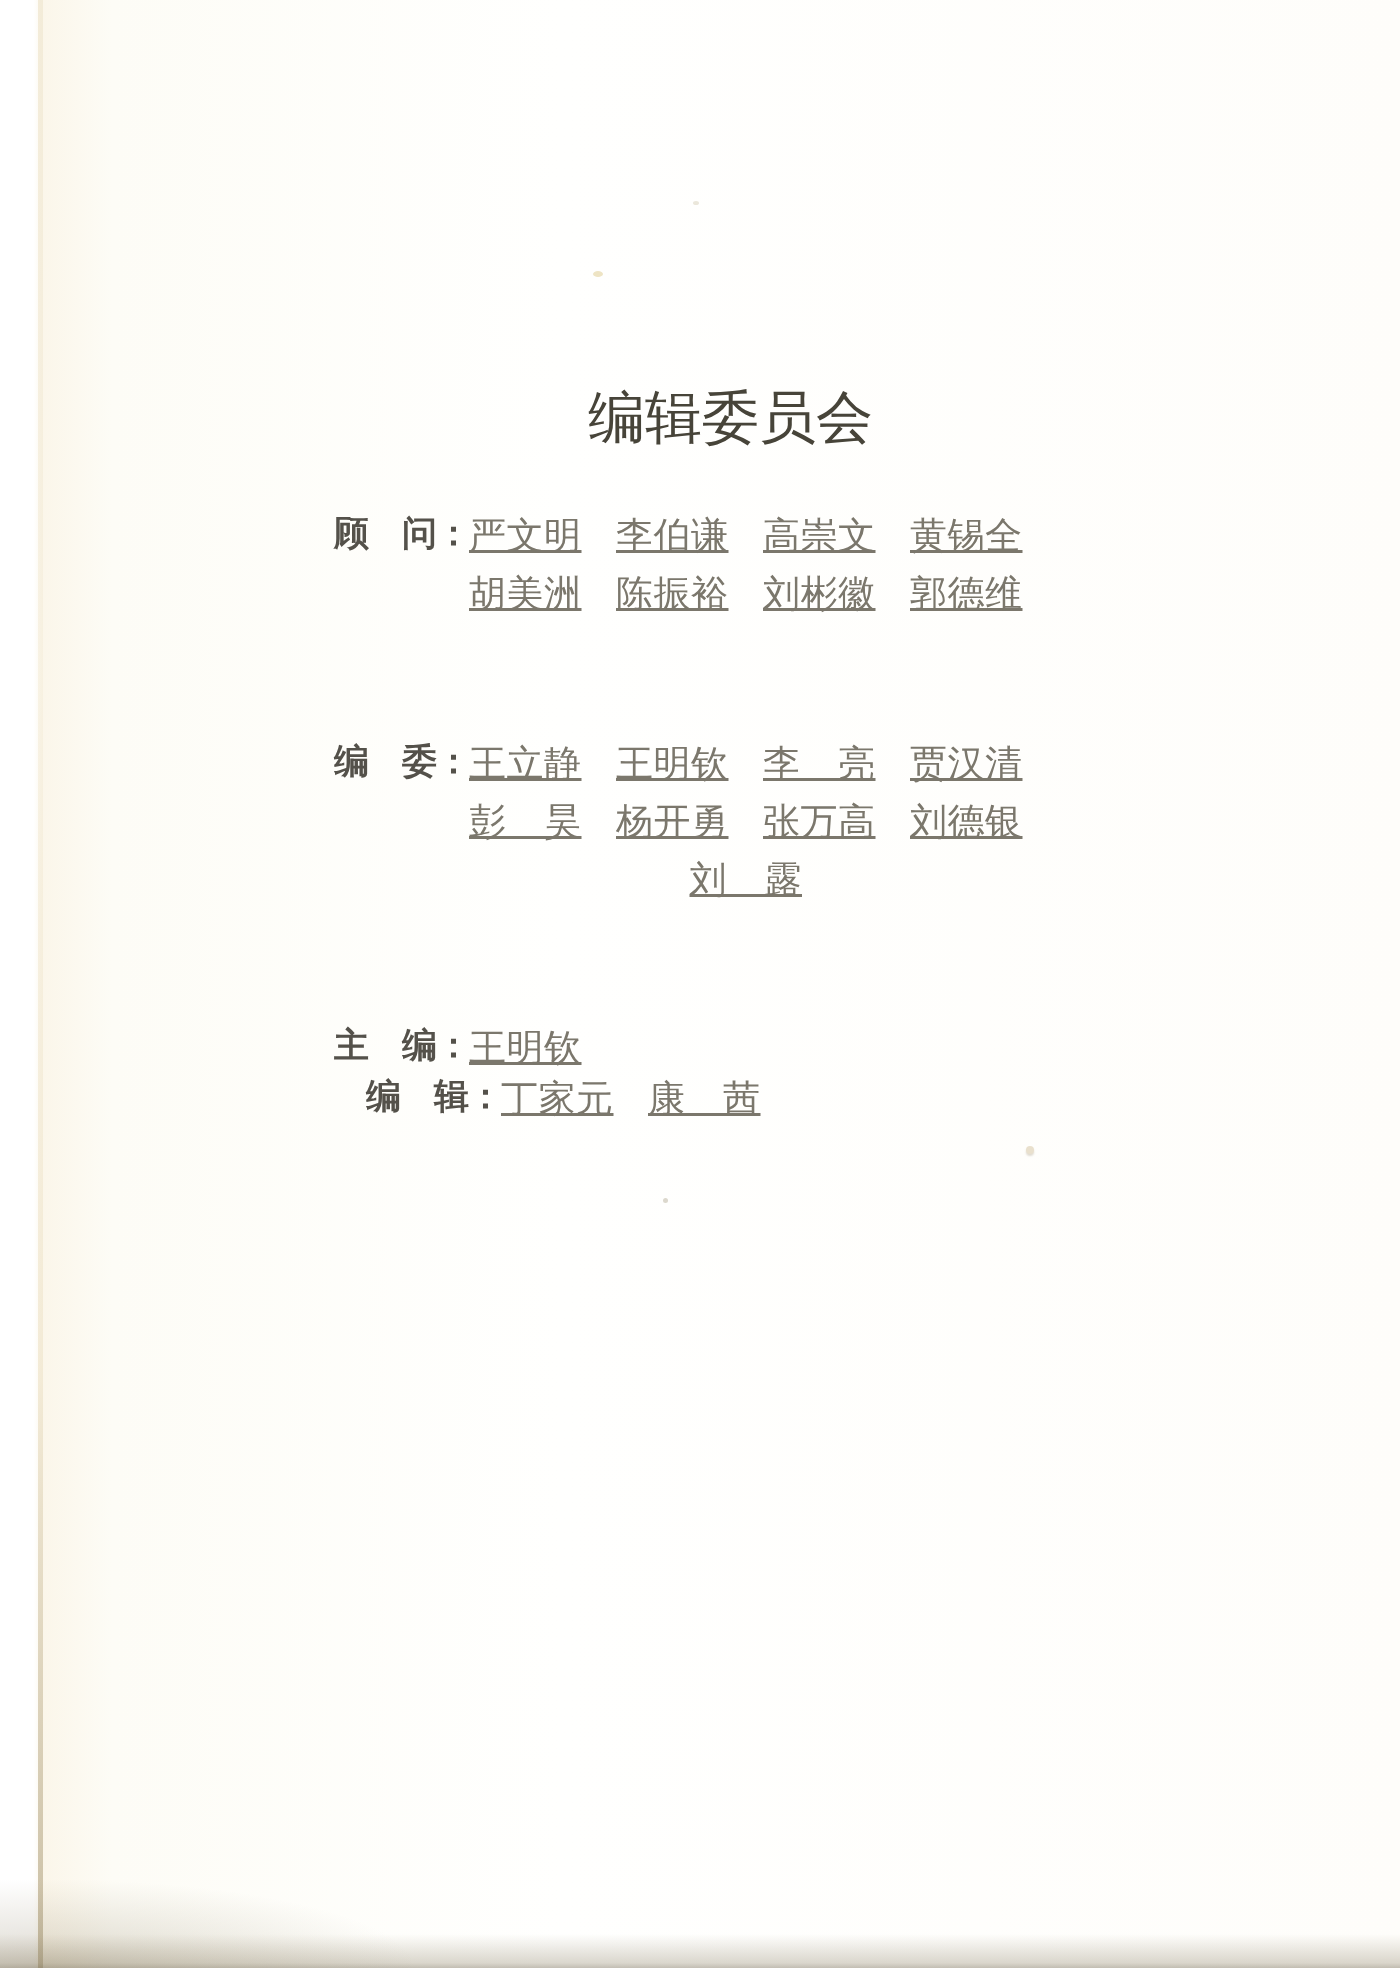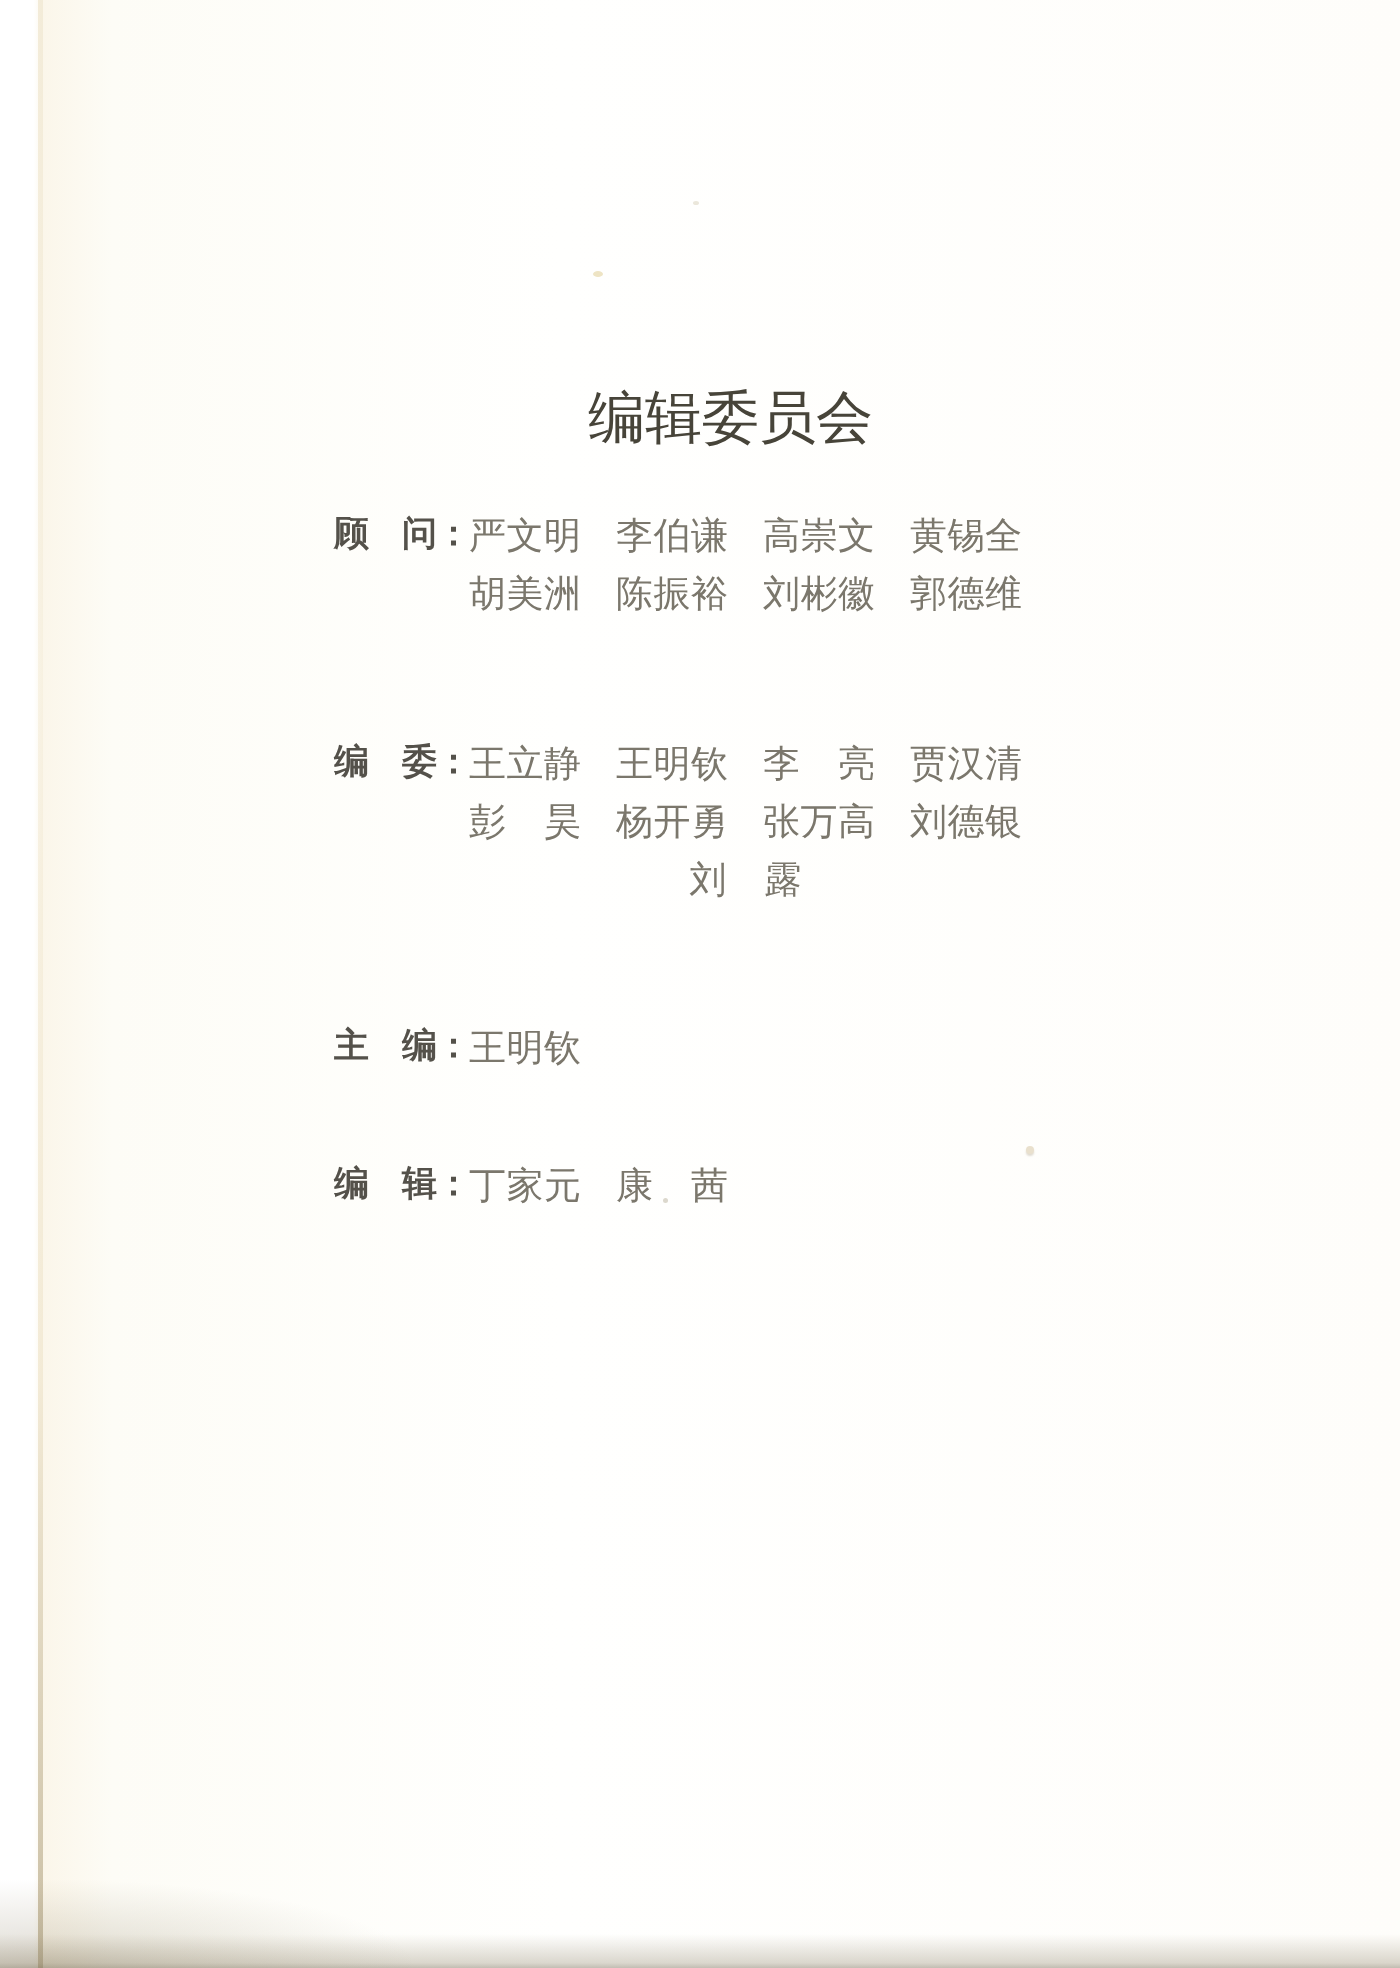--- a/index.html
+++ b/index.html
@@ -73,21 +73,21 @@
     white-space: pre;
   }
 
   .section {
     position: absolute;
     left: 334px;
   }
   .sec-advisors { top: 507px; }
   .sec-board    { top: 735px; }
   .sec-chief    { top: 1019px; }
-  .sec-editors  { top: 1157px; }
+  .sec-editors  { top: 1070px; margin-left: 32px; }
 
   .row {
     display: flex;
     align-items: flex-start;
     height: 58px;
     line-height: 58px;
   }
   .row.cont { padding-left: 135px; justify-content: center; }
   .label {
     flex: 0 0 135px;
@@ -99,20 +99,21 @@
     white-space: pre;
     letter-spacing: -1px;
   }
   .name {
     display: inline-block;
     width: 147px;
     font-size: 37px;
     color: var(--name_ink);
     white-space: pre;
     letter-spacing: 0.5px;
+    text-decoration: underline;
   }
 </style>
 </head>
 <body>
 
 <div class="paper-tint"></div>
 <div class="edge-line"></div>
 <div class="bottom-shadow"></div>
 <div class="bottom-shadow-left"></div>
 <div class="speck speck-a"></div>

